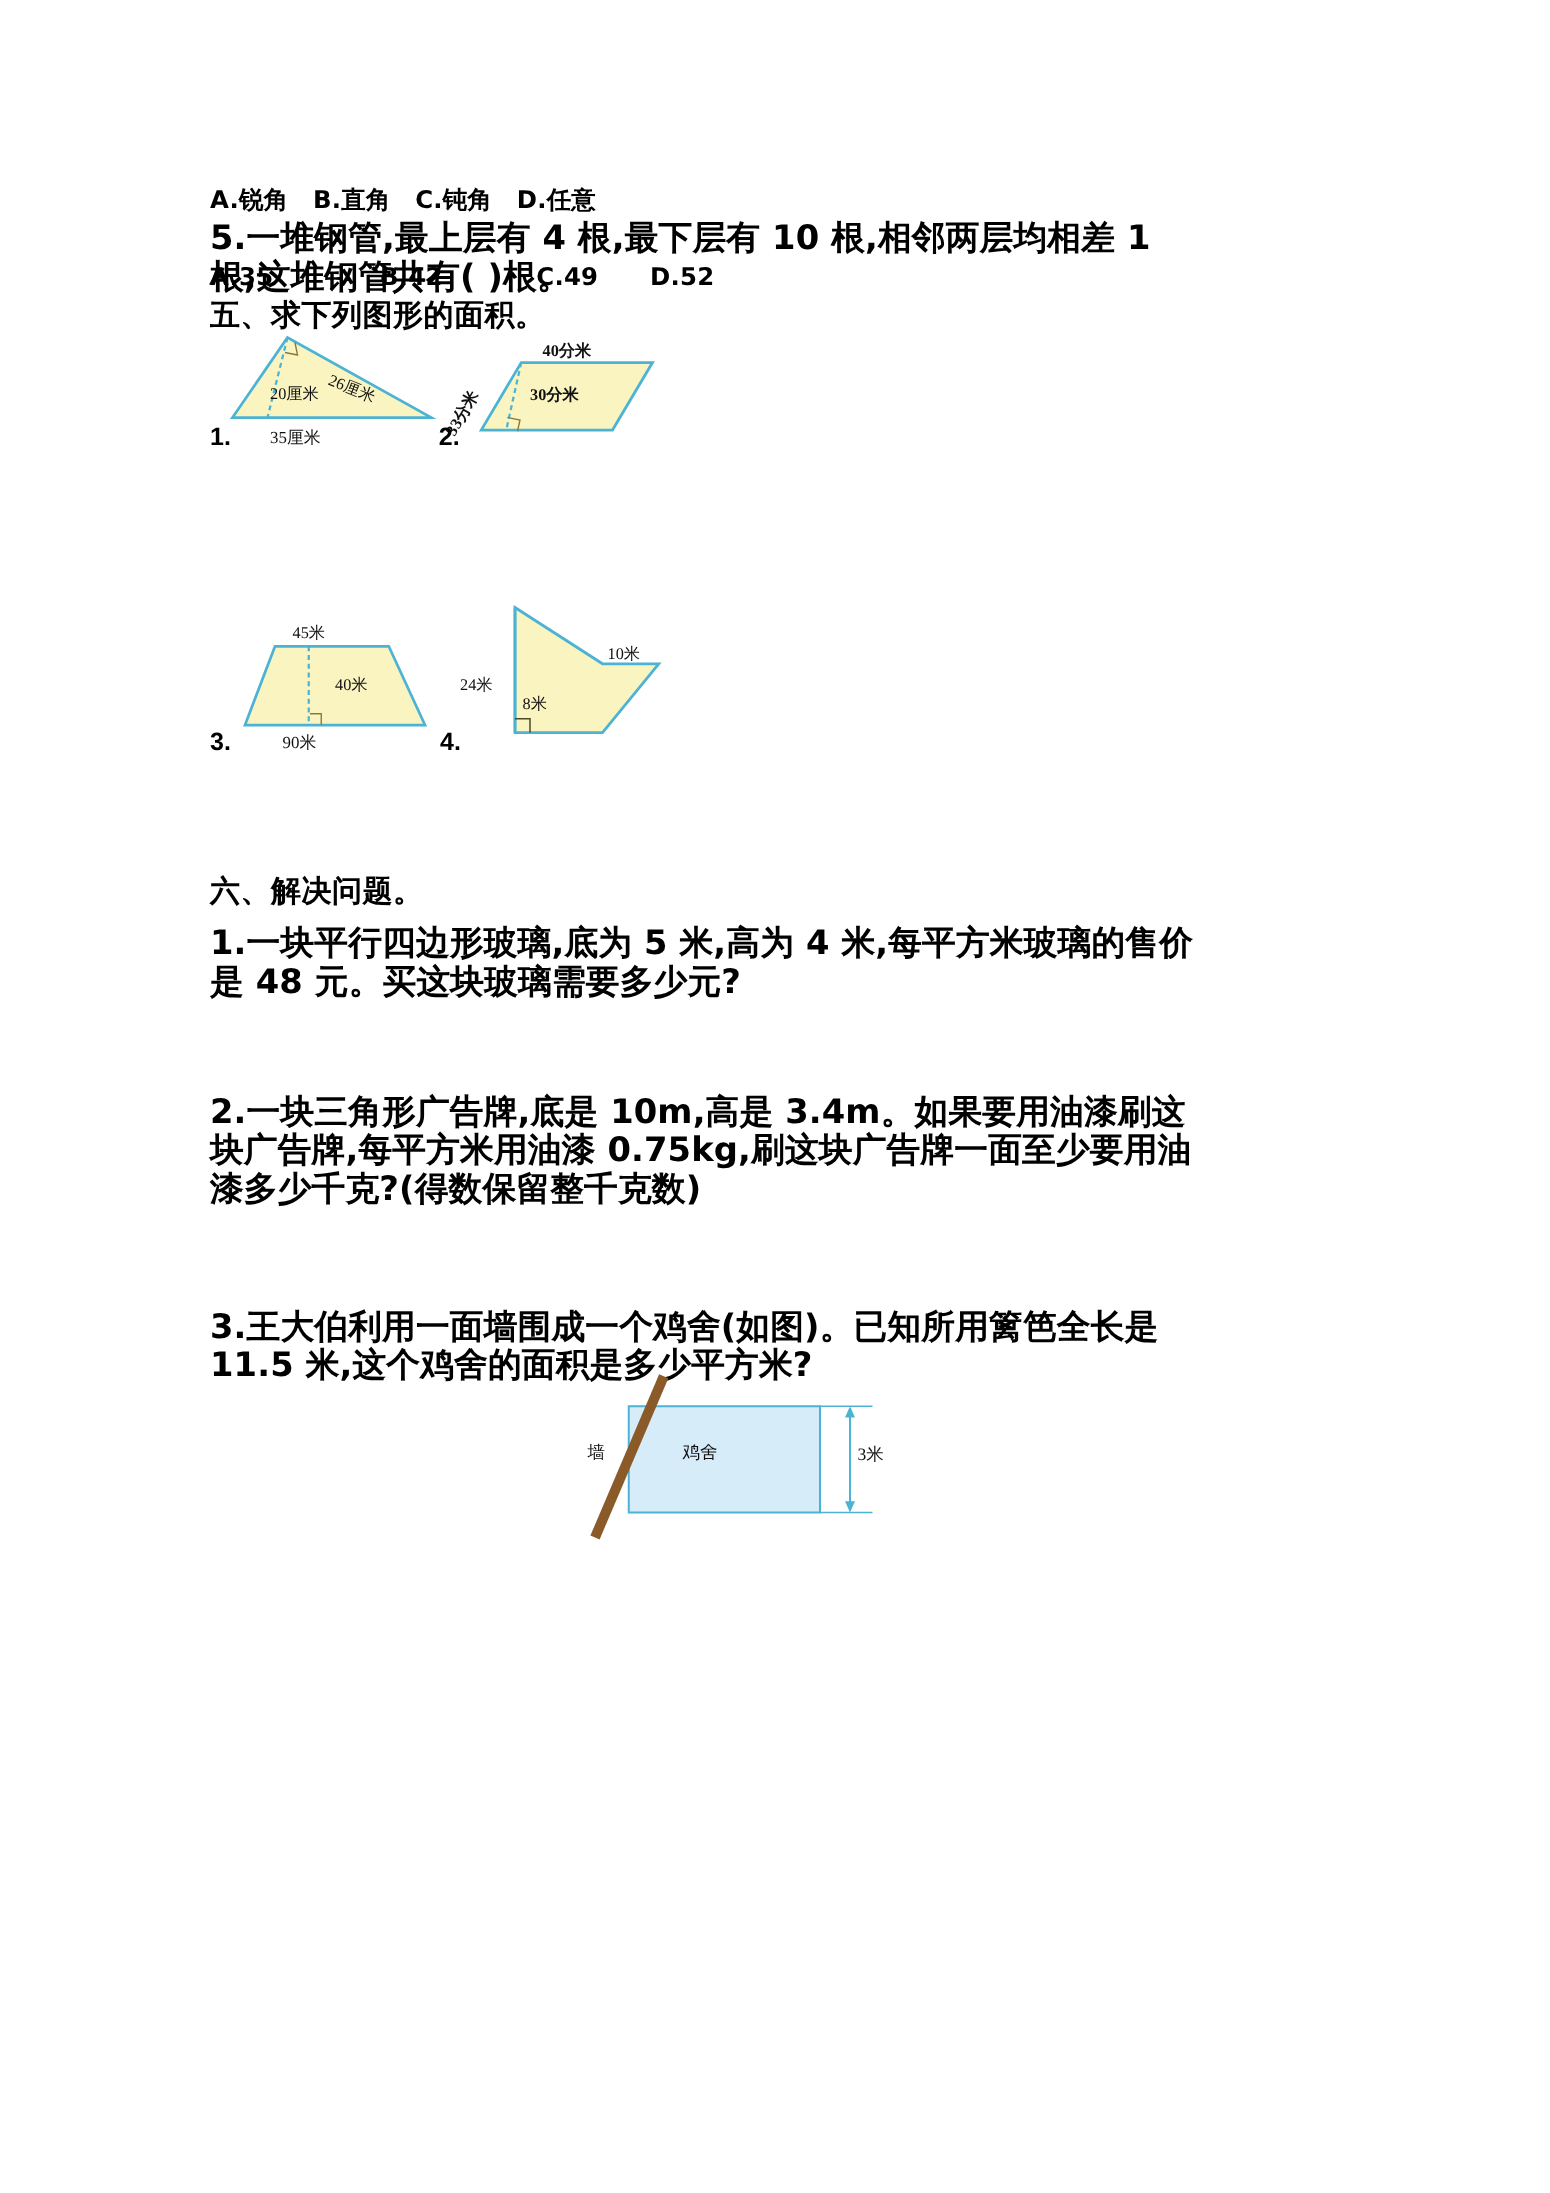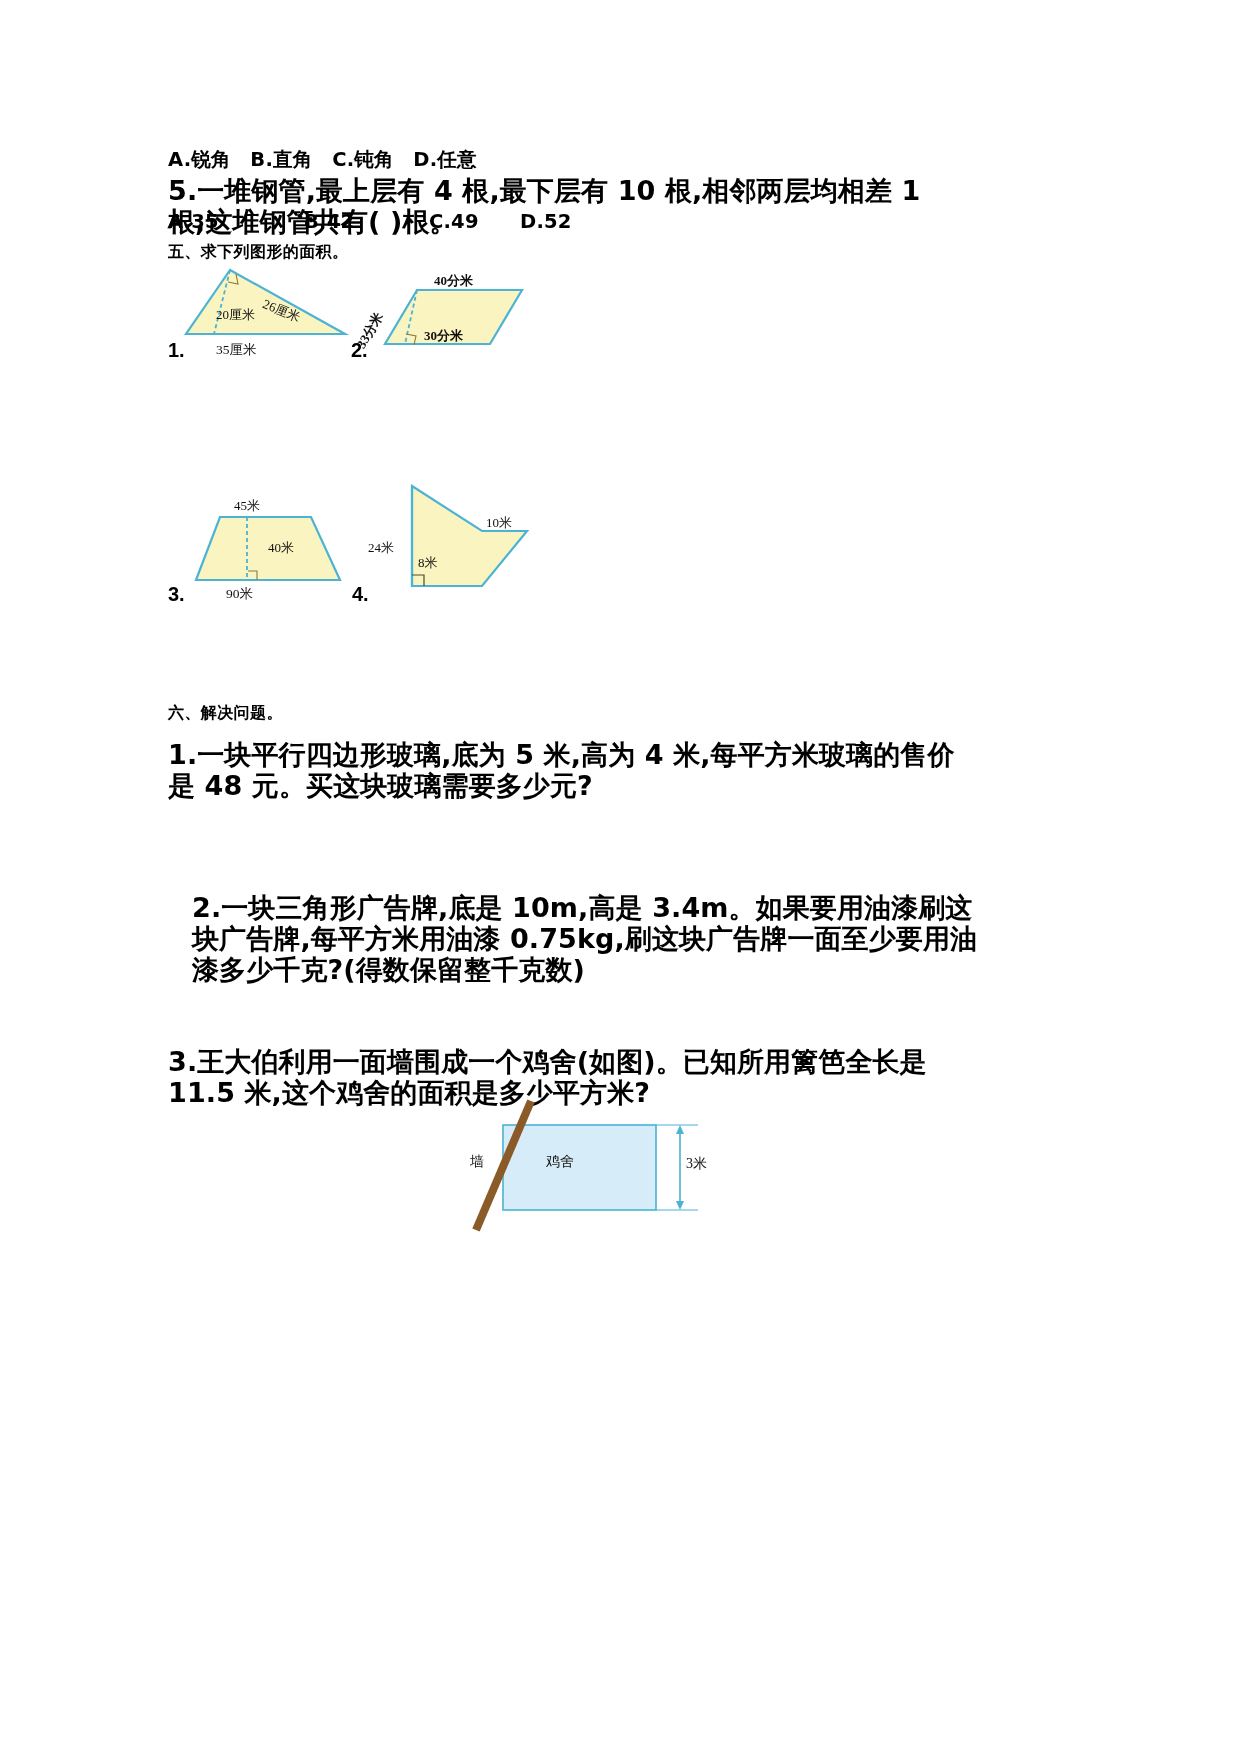--- a/index.html
+++ b/index.html
@@ -36,21 +36,21 @@
     line-height: 31px;
     white-space: pre;
   }
   .para {
     font-size: 27px;
     font-weight: 700;
     line-height: 31px;
     letter-spacing: 0.1px;
   }
   .heading {
-    font-size: 16px;
+    font-size: 24px;
     font-weight: 800;
     line-height: 32px;
     letter-spacing: 0.4px;
   }
 
   .abs { position: absolute; }
 
   
   .fignum {
     position: absolute;
@@ -105,21 +105,21 @@
     <span class="fignum" style="left:0px; top:339px;">1.</span>
     <span class="figlabel" style="left:48px; top:341px; font-size:13.5px;">35厘米</span>
 
     <div class="abs" style="left:194px; top:272px; width:185px; height:90px;font-weight:bold;">
       <svg width="185" height="90" viewBox="0 0 185 90">
         <polygon points="55,18 160,18 128,72 23,72" fill="#faf4c0" stroke="#4cb3d4" stroke-width="2.2"></polygon>
         <line x1="55" y1="18" x2="43" y2="72" stroke="#4cb3d4" stroke-width="1.8" stroke-dasharray="4,3"></line>
         <polyline points="44,62 54,64 52,73" fill="none" stroke="#8a7a3a" stroke-width="1.1"></polyline>
       </svg>
       <span class="figlabel" style="left:72px; top:0px;">40分米</span>
-      <span class="figlabel" style="left:62px; top:35px;margin-top:20px;">30分米</span>
+      <span class="figlabel" style="left:62px; top:35px;">30分米</span>
       <span class="figlabel rot" style="left:6px; top:62px; transform:rotate(-60deg);">33分米</span>
     </div>
 
     <span class="fignum" style="left:183px; top:339px;">2.</span>
 
     <div class="abs" style="left:20px; top:495px; width:210px; height:105px;">
       <svg width="210" height="105" viewBox="0 0 210 105">
         <polygon points="32,22 123,22 152,85 8,85" fill="#faf4c0" stroke="#4cb3d4" stroke-width="2.2"></polygon>
         <line x1="59" y1="22" x2="59" y2="85" stroke="#4cb3d4" stroke-width="1.8" stroke-dasharray="4,3"></line>
         <polyline points="60,76 69,76 69,85" fill="none" stroke="#8a7a3a" stroke-width="1.1"></polyline>
@@ -141,21 +141,21 @@
       <span class="figlabel" style="left:4px; top:56px;">24米</span>
       <span class="figlabel" style="left:54px; top:71px;">8米</span>
     </div>
 
     <span class="fignum" style="left:184px; top:583px;">4.</span>
 
     <div class="heading abs" style="left:0; top:697px;">六、解决问题。</div>
 
     <div class="para abs" style="left:0; top:739px; width:795px;">1.一块平行四边形玻璃,底为 5 米,高为 4 米,每平方米玻璃的售价是 48 元。买这块玻璃需要多少元?</div>
 
-    <div class="para abs" style="left:0; top:892px; width:795px;margin-left:24px;">2.一块三角形广告牌,底是 10m,高是 3.4m。如果要用油漆刷这块广告牌,每平方米用油漆 0.75kg,刷这块广告牌一面至少要用油漆多少千克?(得数保留整千克数)</div>
+    <div class="para abs" style="left:0; top:874px; width:795px;">2.一块三角形广告牌,底是 10m,高是 3.4m。如果要用油漆刷这块广告牌,每平方米用油漆 0.75kg,刷这块广告牌一面至少要用油漆多少千克?(得数保留整千克数)</div>
 
     <div class="para abs" style="left:0; top:1046px; width:795px;">3.王大伯利用一面墙围成一个鸡舍(如图)。已知所用篱笆全长是 11.5 米,这个鸡舍的面积是多少平方米?</div>
 
     <div class="abs" style="left:290px; top:1095px; width:400px; height:150px;">
       <svg width="400" height="150" viewBox="0 0 400 150">
 
         <rect x="45" y="30" width="153" height="85" fill="#d6ecf8" stroke="#4cb3d4" stroke-width="1.6"></rect>
 
         <line x1="18" y1="135" x2="73" y2="6" stroke="#8a5a28" stroke-width="8" stroke-linecap="butt"></line>
 

